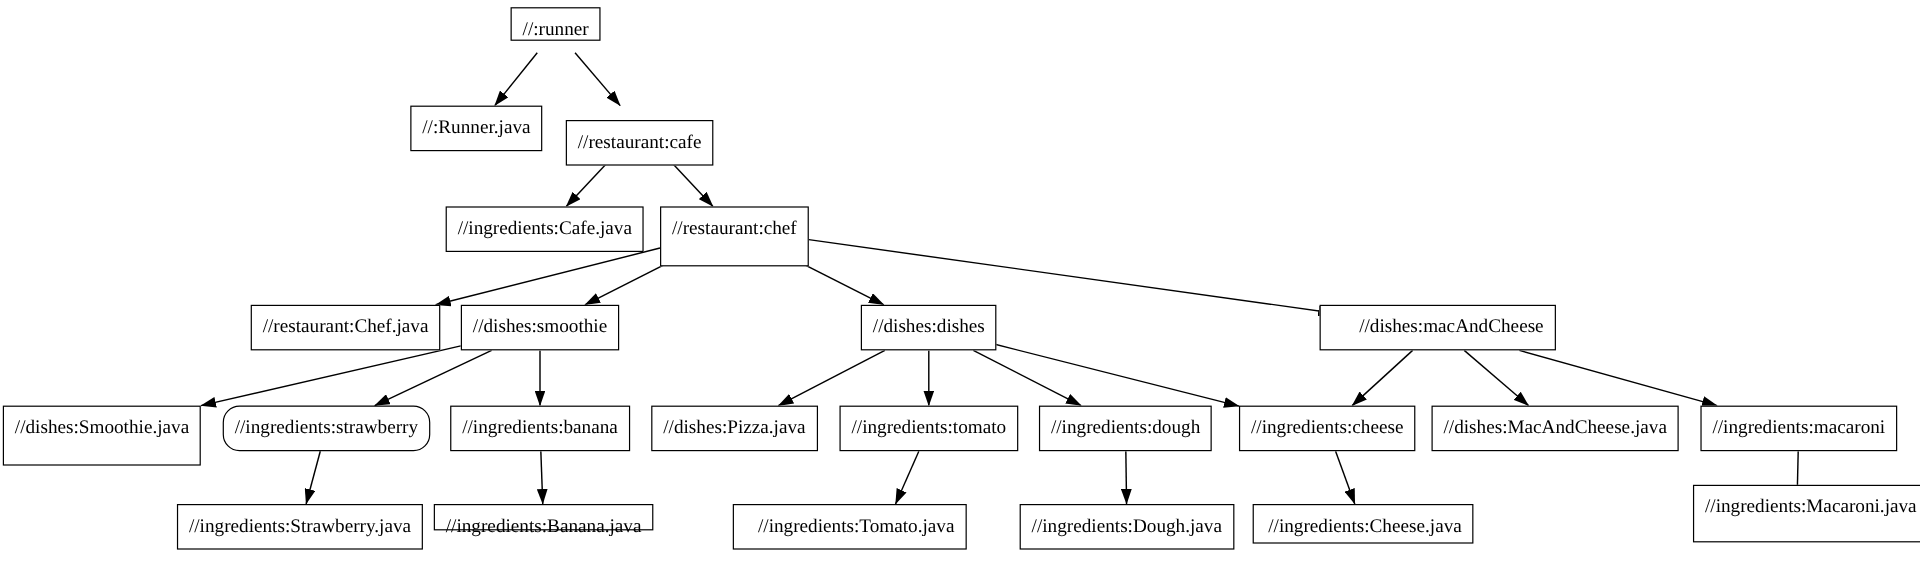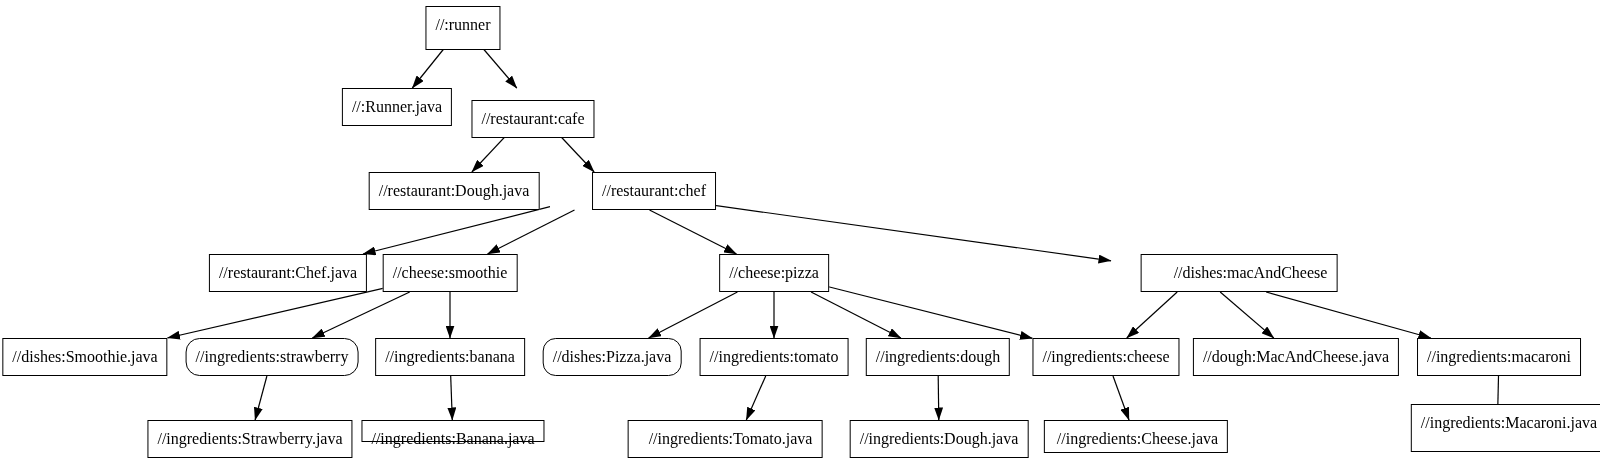--- a/index.html
+++ b/index.html
@@ -64,38 +64,38 @@
         <line x1="1266.1" y1="292.0" x2="1430.9" y2="338.0" class="edge-line" marker-end="url(#arrowhead)"></line>
         <line x1="266.9" y1="376.0" x2="255.1" y2="420.0" class="edge-line" marker-end="url(#arrowhead)"></line>
         <line x1="450.7" y1="376.0" x2="452.3" y2="420.0" class="edge-line" marker-end="url(#arrowhead)"></line>
         <line x1="765.7" y1="376.0" x2="746.3" y2="420.0" class="edge-line" marker-end="url(#arrowhead)"></line>
         <line x1="938.2" y1="376.0" x2="938.8" y2="420.0" class="edge-line" marker-end="url(#arrowhead)"></line>
         <line x1="1113.0" y1="376.0" x2="1129.0" y2="420.0" class="edge-line" marker-end="url(#arrowhead)"></line>
         <line x1="1498.5" y1="376.0" x2="1497.5" y2="420.0" class="edge-line" marker-end="url(#arrowhead)"></line>
       </g>
   </svg>
   <div id="nodes-layer">
-      <div class="node" style="left: 463px; top: 6px; height: 44px;">//:runner</div>
+      <div class="node" style="left: 463px; top: 6px; height: 28px;">//:runner</div>
       <div class="node" style="left: 397px; top: 88px; height: 38px;">//:Runner.java</div>
       <div class="node" style="left: 533px; top: 100px; height: 38px;">//restaurant:cafe</div>
-      <div class="node" style="left: 454px; top: 172px; height: 38px;">//restaurant:Dough.java</div>
-      <div class="node" style="left: 612px; top: 172px; height: 38px; margin-left: 42px;">//restaurant:chef</div>
+      <div class="node" style="left: 454px; top: 172px; height: 38px;">//ingredients:Cafe.java</div>
+      <div class="node" style="left: 612px; top: 172px; height: 50px;">//restaurant:chef</div>
       <div class="node" style="left: 288px; top: 254px; height: 38px;">//restaurant:Chef.java</div>
-      <div class="node" style="left: 450px; top: 254px; height: 38px;">//cheese:smoothie</div>
-      <div class="node" style="left: 774px; top: 254px; height: 38px;">//cheese:pizza</div>
-      <div class="node" style="left: 1239px; top: 254px; height: 38px; padding-left: 32px;">//dishes:macAndCheese</div>
-      <div class="node" style="left: 85px; top: 338px; height: 38px;">//dishes:Smoothie.java</div>
+      <div class="node" style="left: 450px; top: 254px; height: 38px;">//dishes:smoothie</div>
+      <div class="node" style="left: 774px; top: 254px; height: 38px;">//dishes:dishes</div>
+      <div class="node" style="left: 1198px; top: 254px; height: 38px; padding-left: 32px;">//dishes:macAndCheese</div>
+      <div class="node" style="left: 85px; top: 338px; height: 50px;">//dishes:Smoothie.java</div>
       <div class="node" style="left: 272px; top: 338px; height: 38px; border-radius: 14px;">//ingredients:strawberry</div>
       <div class="node" style="left: 450px; top: 338px; height: 38px;">//ingredients:banana</div>
-      <div class="node" style="left: 612px; top: 338px; height: 38px; border-radius: 13px;">//dishes:Pizza.java</div>
+      <div class="node" style="left: 612px; top: 338px; height: 38px;">//dishes:Pizza.java</div>
       <div class="node" style="left: 774px; top: 338px; height: 38px;">//ingredients:tomato</div>
       <div class="node" style="left: 938px; top: 338px; height: 38px;">//ingredients:dough</div>
       <div class="node" style="left: 1106px; top: 338px; height: 38px;">//ingredients:cheese</div>
-      <div class="node" style="left: 1296px; top: 338px; height: 38px;">//dough:MacAndCheese.java</div>
+      <div class="node" style="left: 1296px; top: 338px; height: 38px;">//dishes:MacAndCheese.java</div>
       <div class="node" style="left: 1499px; top: 338px; height: 38px;">//ingredients:macaroni</div>
       <div class="node" style="left: 250px; top: 420px; height: 38px;">//ingredients:Strawberry.java</div>
       <div class="node" style="left: 453px; top: 420px; height: 22px;">//ingredients:Banana.java</div>
-      <div class="node" style="left: 725px; top: 420px; height: 38px; padding-left: 20px;">//ingredients:Tomato.java</div>
+      <div class="node" style="left: 708px; top: 420px; height: 38px; padding-left: 20px;">//ingredients:Tomato.java</div>
       <div class="node" style="left: 939px; top: 420px; height: 38px;">//ingredients:Dough.java</div>
       <div class="node" style="left: 1136px; top: 420px; height: 33px; padding-left: 12px;">//ingredients:Cheese.java</div>
       <div class="node" style="left: 1497px; top: 404px; height: 48px; margin-left: 12px;">//ingredients:Macaroni.java</div>
     </div>
 </div>
 
 </body></html>

